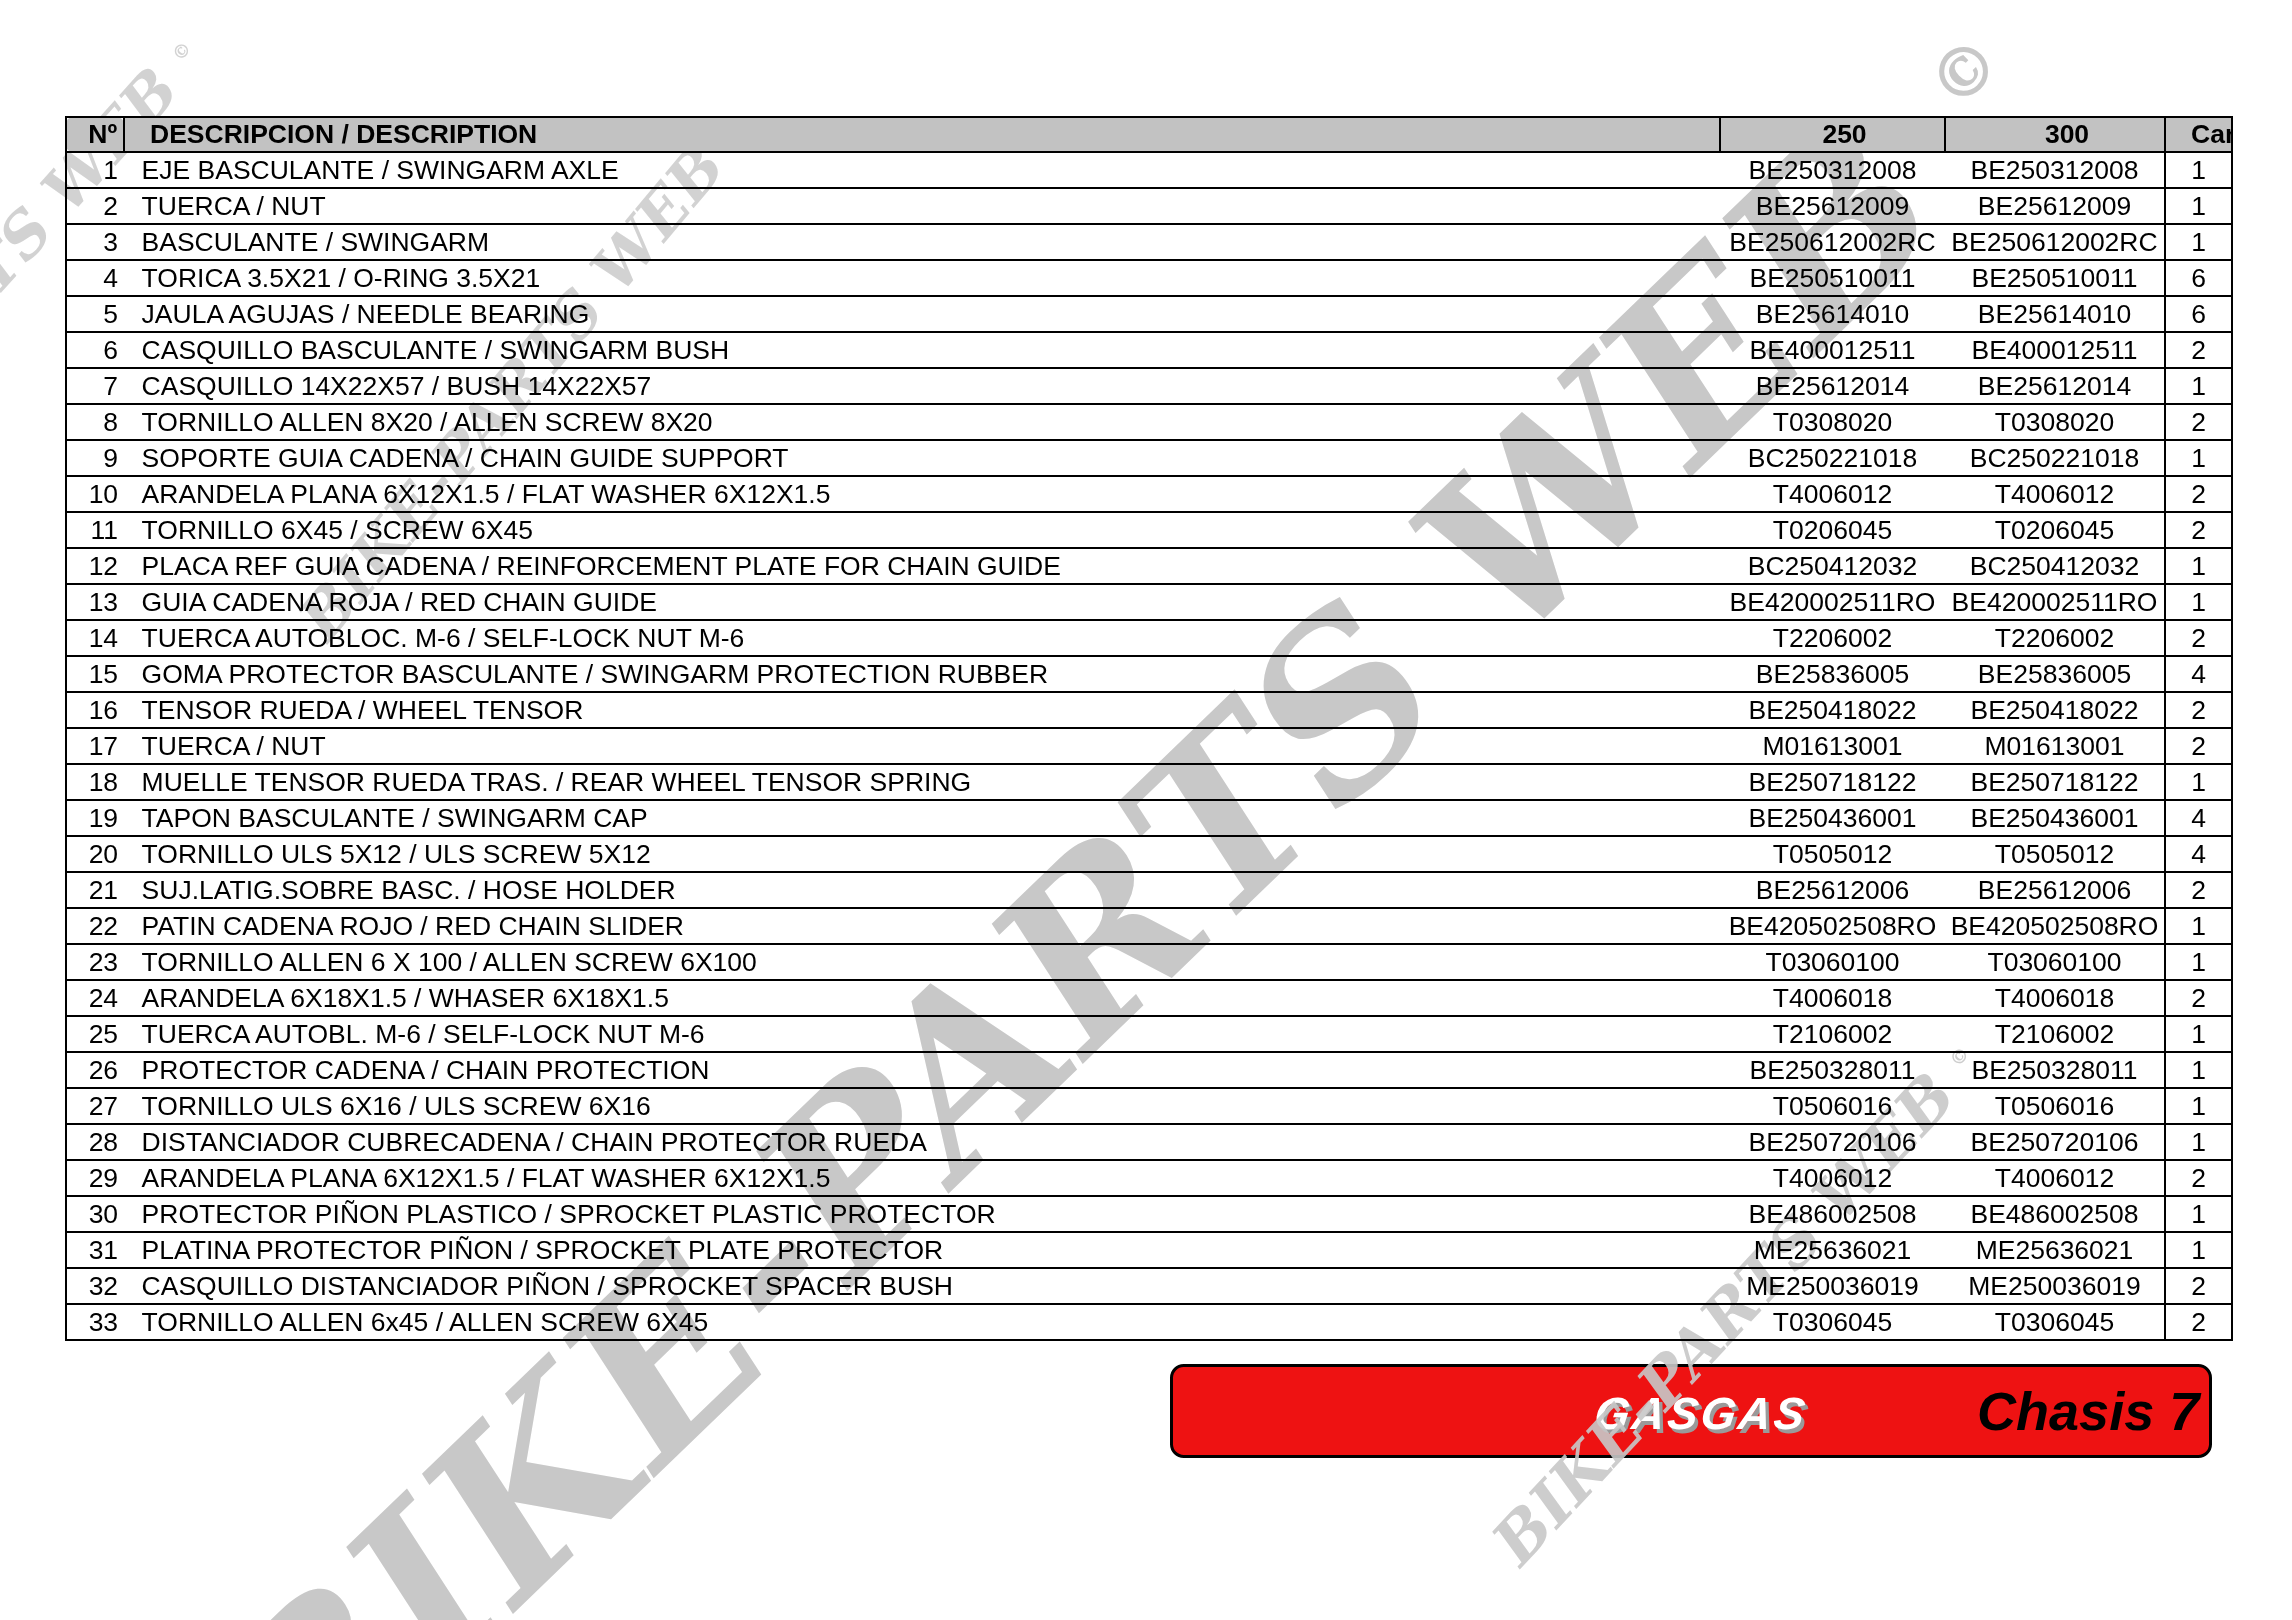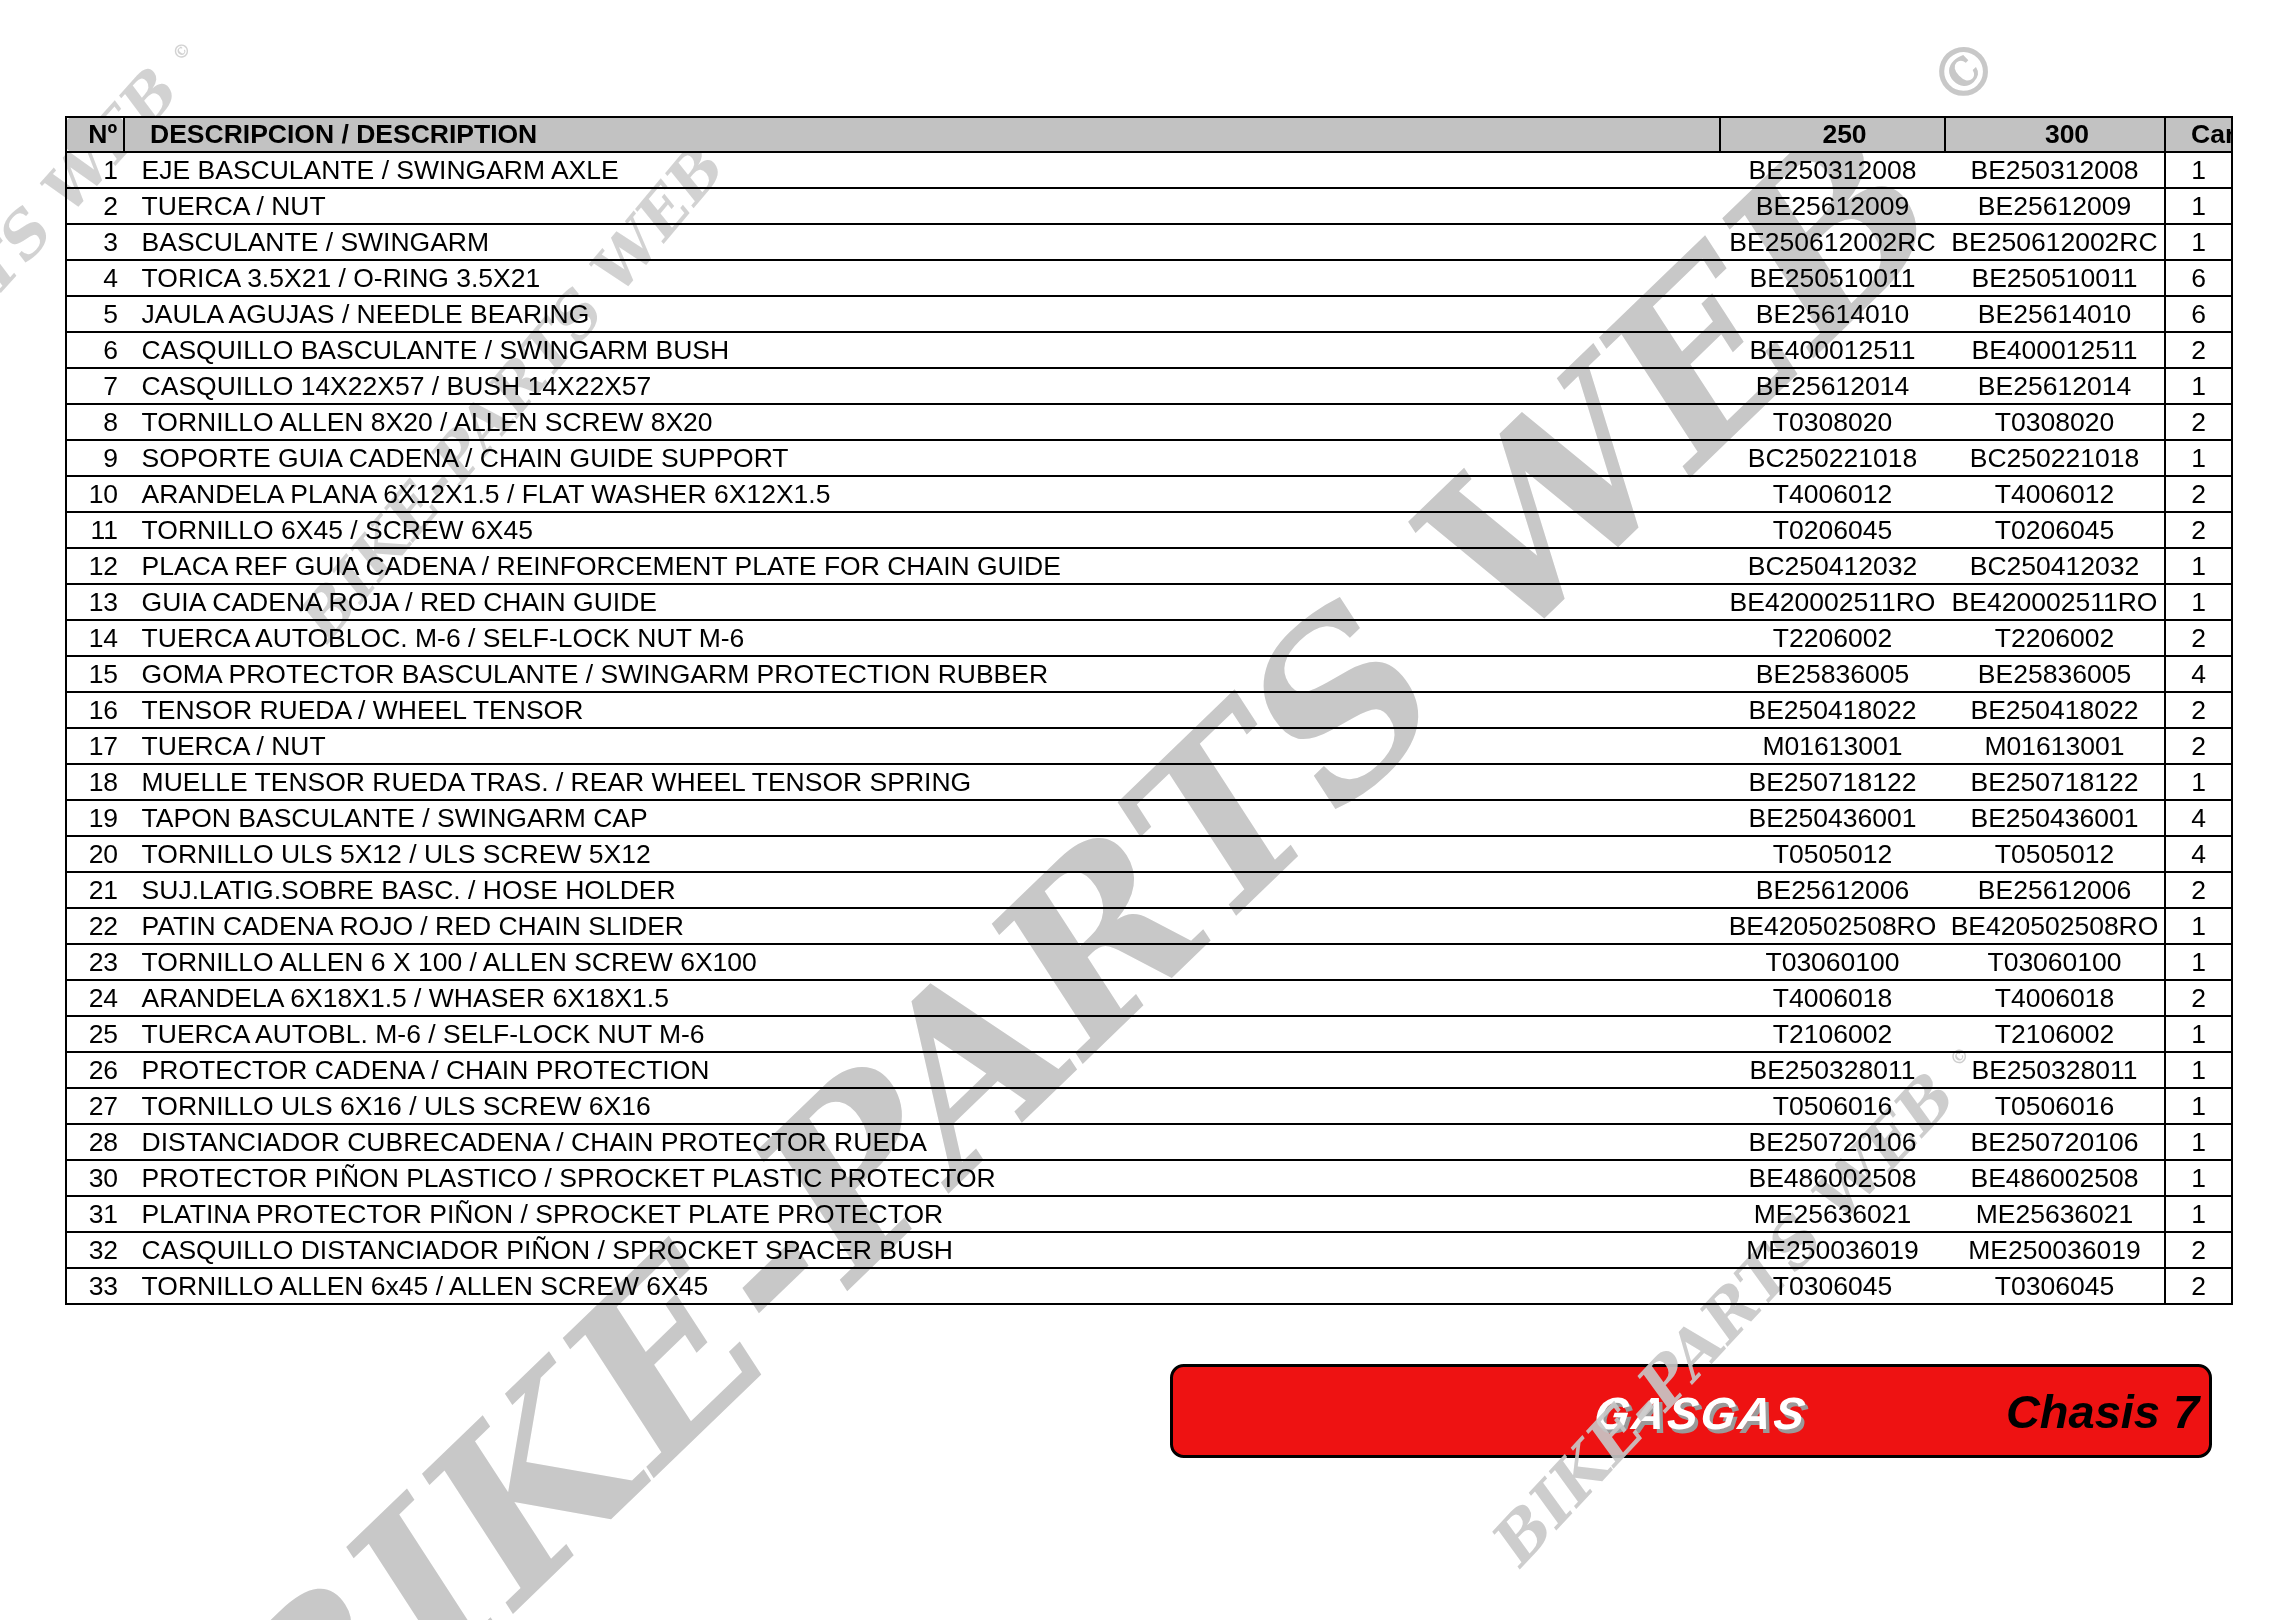--- a/index.html
+++ b/index.html
@@ -49,21 +49,21 @@
     color:#ffffff;
     text-shadow:3.9px 3.9px 0 #9a9a9a;
     white-space:nowrap;
   }
   .chasis {
     position:absolute;
     right:9.8px; top:50%;
     transform:translateY(-50%);
     font-style:italic;
     font-weight:bold;
-    font-size:47px;
+    font-size:54px;
     color:#000000;
     white-space:nowrap;
   }
 
   
   .table-wrap {
     position:absolute;
     left:65px; top:116px;
     width:2165px;
   }
@@ -326,20 +326,27 @@
     <td class="c-cant">1</td>
   </tr>
         <tr>
     <td class="c-num">28</td>
     <td class="c-desc">DISTANCIADOR CUBRECADENA / CHAIN PROTECTOR RUEDA</td>
     <td class="c-250">BE250720106</td>
     <td class="c-300">BE250720106</td>
     <td class="c-cant">1</td>
   </tr>
         <tr>
+    <td class="c-num">29</td>
+    <td class="c-desc">ARANDELA PLANA 6X12X1.5 / FLAT WASHER 6X12X1.5</td>
+    <td class="c-250">T4006012</td>
+    <td class="c-300">T4006012</td>
+    <td class="c-cant">2</td>
+  </tr>
+        <tr>
     <td class="c-num">30</td>
     <td class="c-desc">PROTECTOR PIÑON PLASTICO / SPROCKET PLASTIC PROTECTOR</td>
     <td class="c-250">BE486002508</td>
     <td class="c-300">BE486002508</td>
     <td class="c-cant">1</td>
   </tr>
         <tr>
     <td class="c-num">31</td>
     <td class="c-desc">PLATINA PROTECTOR PIÑON / SPROCKET PLATE PROTECTOR</td>
     <td class="c-250">ME25636021</td>

